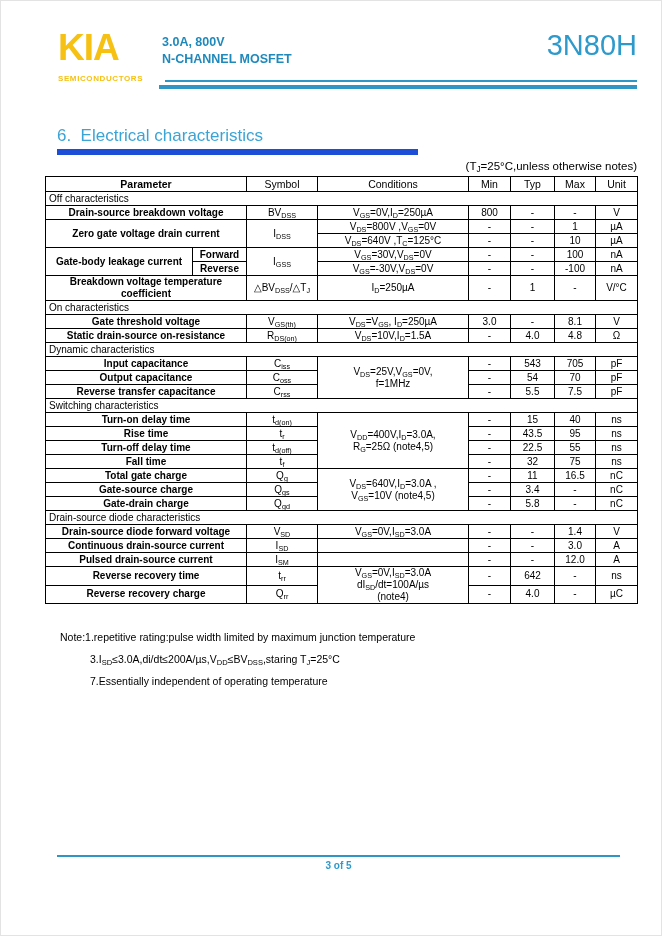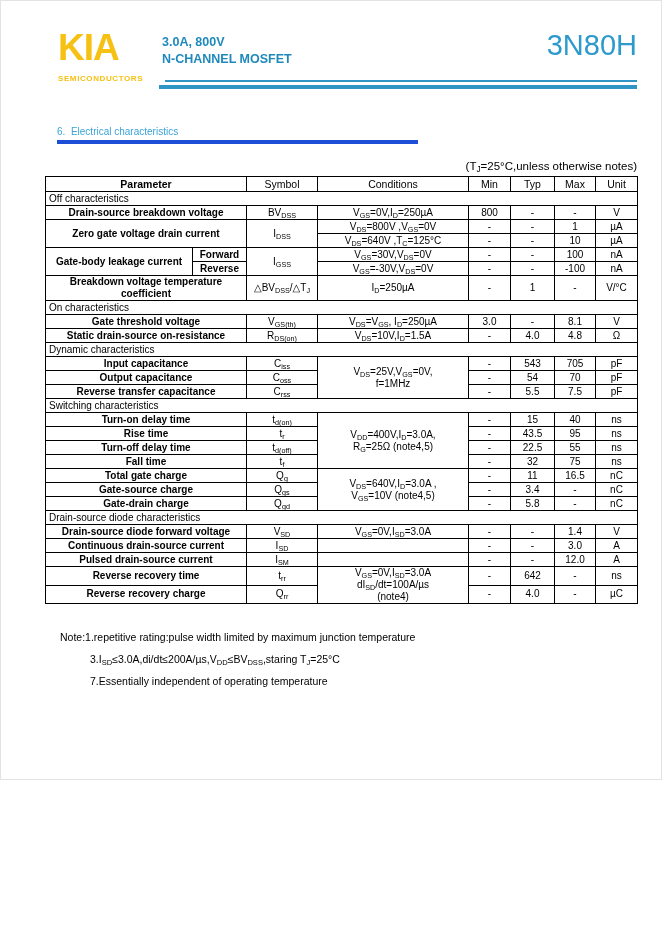--- a/index.html
+++ b/index.html
@@ -1,33 +1,33 @@
 <!DOCTYPE html>
 <html><head>
 <meta charset="utf-8">
 <style>
   html,body{margin:0;padding:0;background:#fff;}
   .page{
-    position:relative;width:662px;height:780px;background:#fff;
+    position:relative;width:662px;height:936px;background:#fff;
     font-family:"Liberation Sans",sans-serif;color:#000;overflow:hidden;
     box-shadow:inset 0 0 0 1px #e3e3e3;
   }
   
   .logo-kia{position:absolute;left:58px;top:27px;font-size:37px;font-weight:bold;
     color:#F6C113;line-height:42px;letter-spacing:-1px;}
   .logo-sub{position:absolute;left:58px;top:74px;font-size:8px;font-weight:bold;
     color:#F6C113;letter-spacing:0.6px;}
   .hdr-mid{position:absolute;left:162px;top:34px;font-size:12.5px;font-weight:bold;
     color:#1F89BC;line-height:17px;}
   .hdr-part{position:absolute;right:25px;top:29px;font-size:29px;color:#2E9ACC;}
   .rule-thin{position:absolute;left:165px;right:25px;top:80px;height:2px;background:#2F95C5;}
   .rule-thick{position:absolute;left:159px;right:25px;top:85px;height:4px;background:#2F95C5;}
   
   .section-title{position:absolute;left:57px;top:126px;width:361px;margin:0;
-    font-size:10px;font-weight:normal;color:#3AA4D6;border-bottom:4px solid #1d4ed8;
+    font-size:17px;font-weight:normal;color:#3AA4D6;border-bottom:6px solid #1d4ed8;
     padding-bottom:3px;white-space:pre;}
   
   .table-note{position:absolute;right:25px;top:160px;font-size:11.5px;color:#000;text-align:center;}
   .ec-table{position:absolute;left:45px;top:176px;width:592px;border-collapse:collapse;
     table-layout:fixed;font-size:10px;color:#000;}
   .ec-table th,.ec-table td{border:1px solid #000;padding:0 3px;height:13px;
     line-height:12px;text-align:center;font-weight:normal;white-space:pre-line;overflow:hidden;}
   .ec-table thead th{font-size:10.5px;height:14px;}
   .ec-table .left{text-align:center;font-weight:bold;}
   .ec-table .section{text-align:left;}

